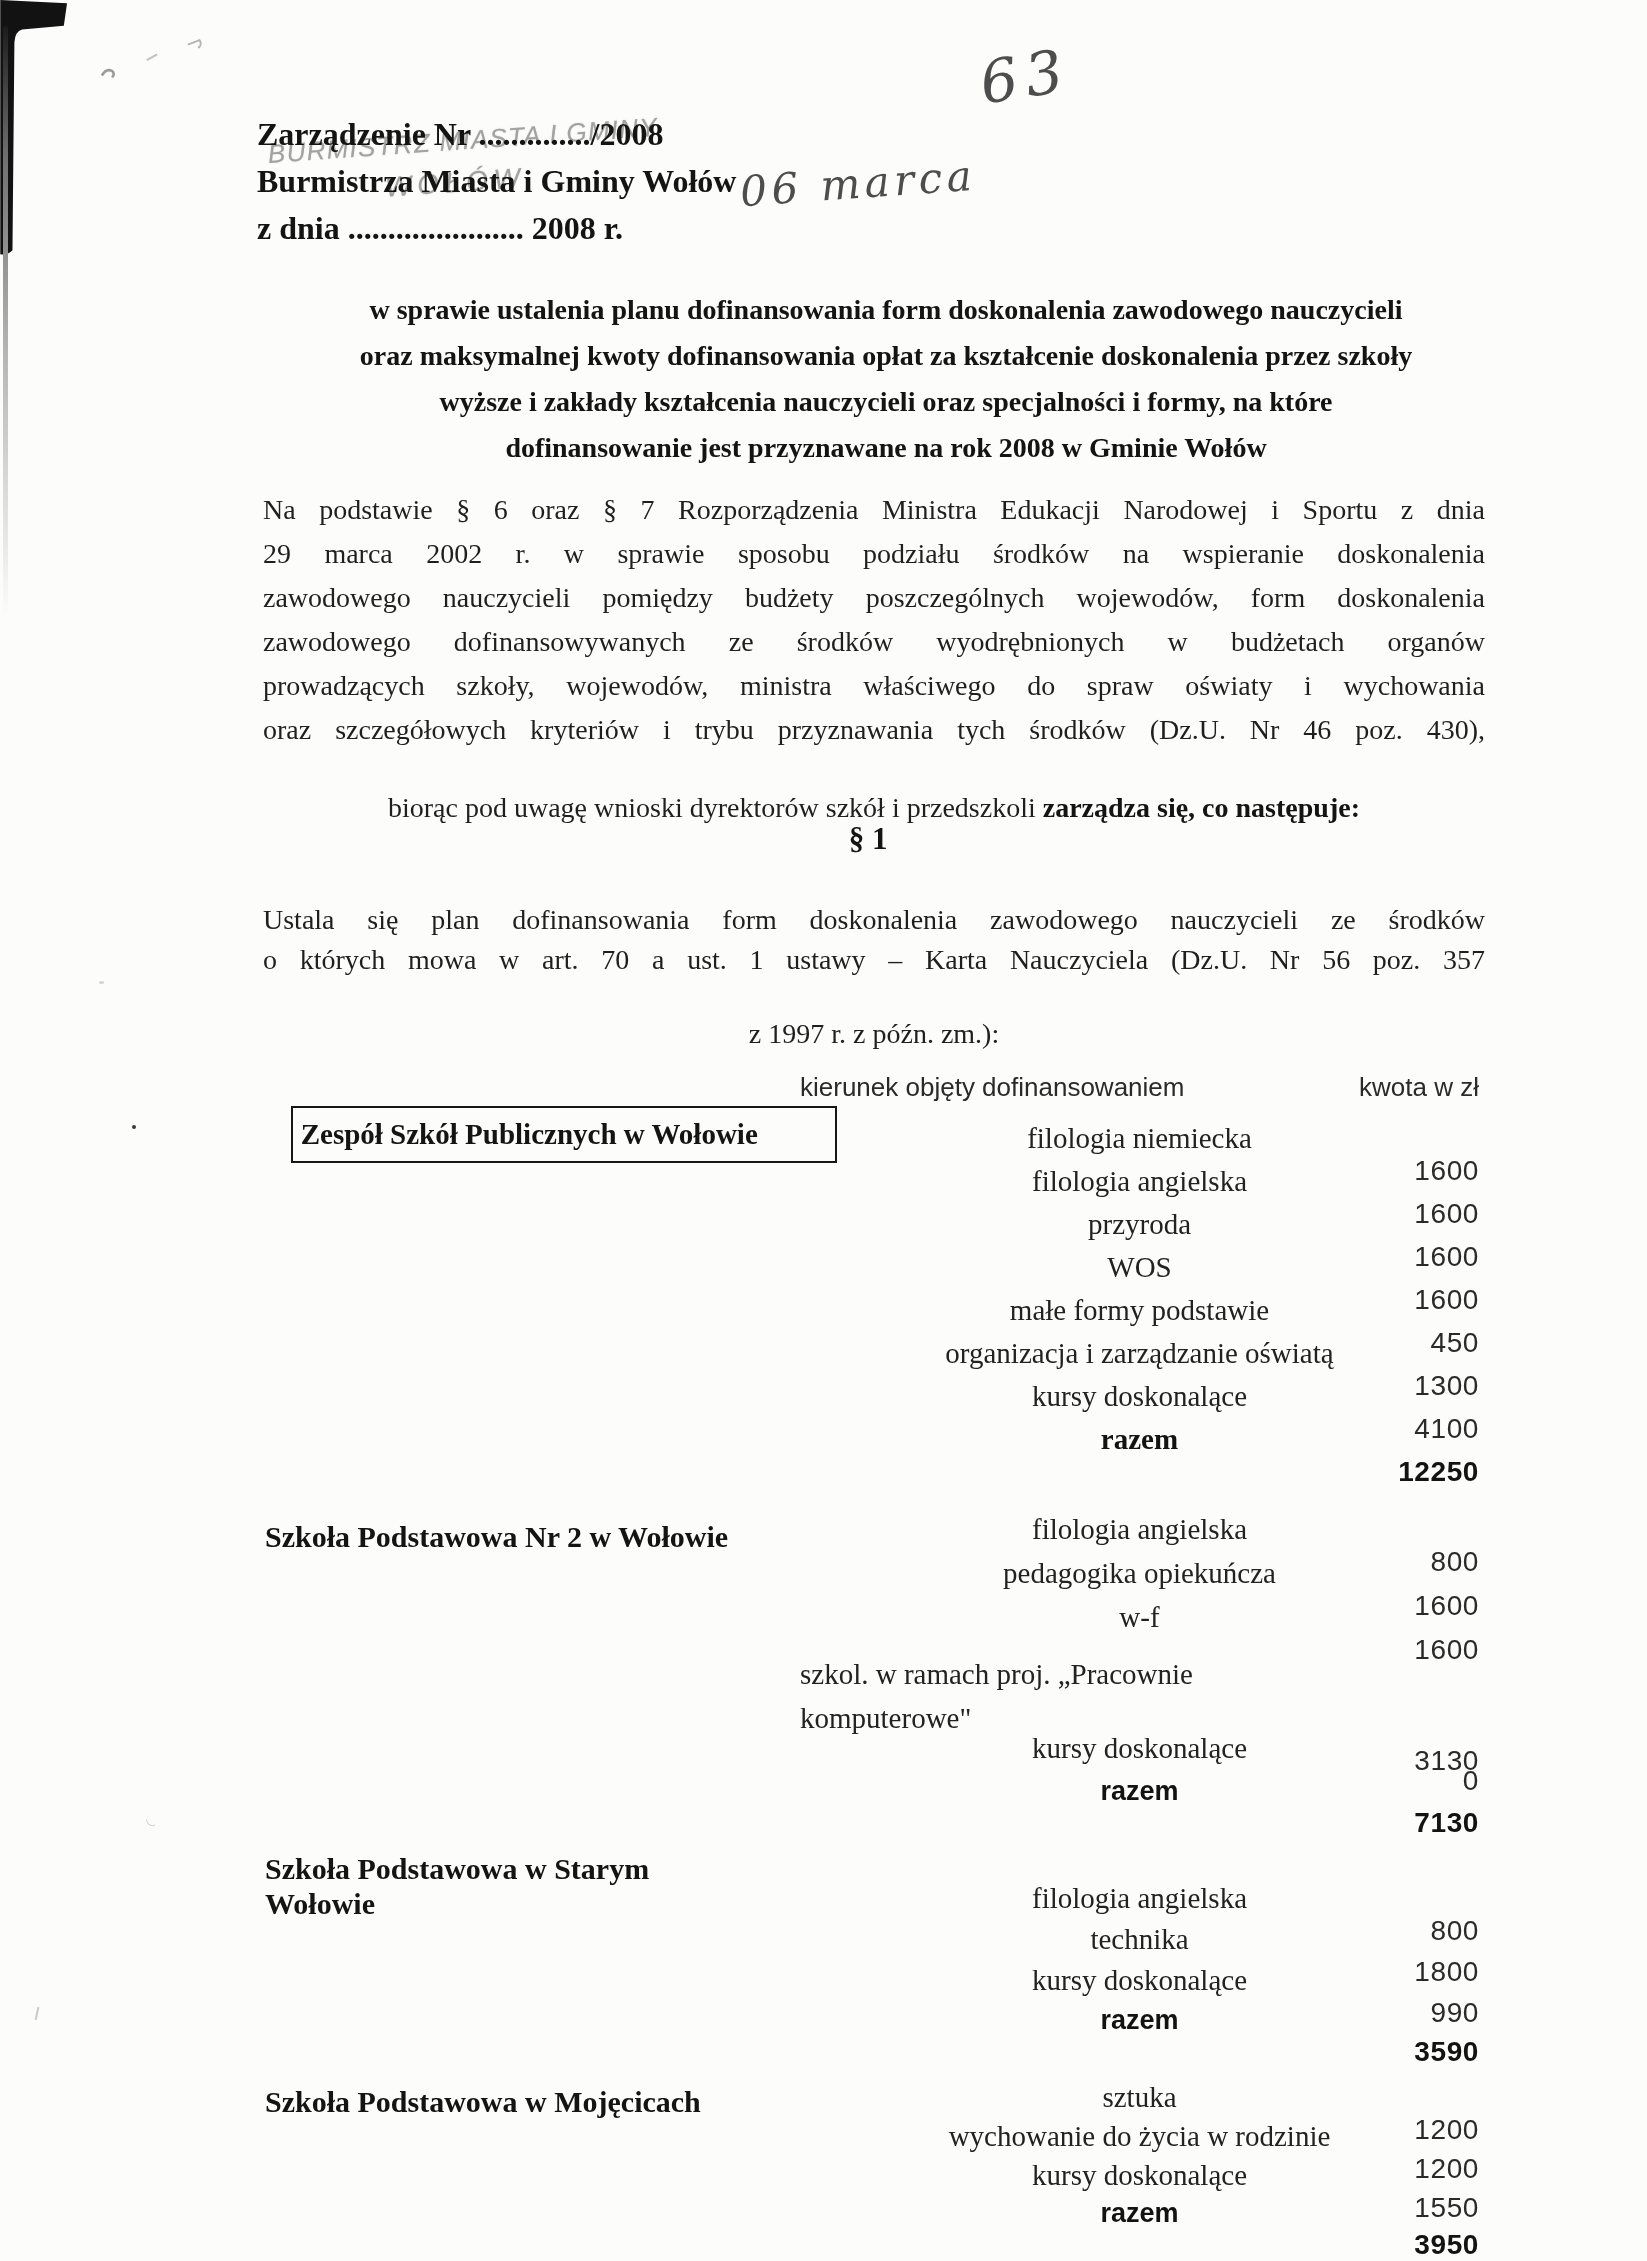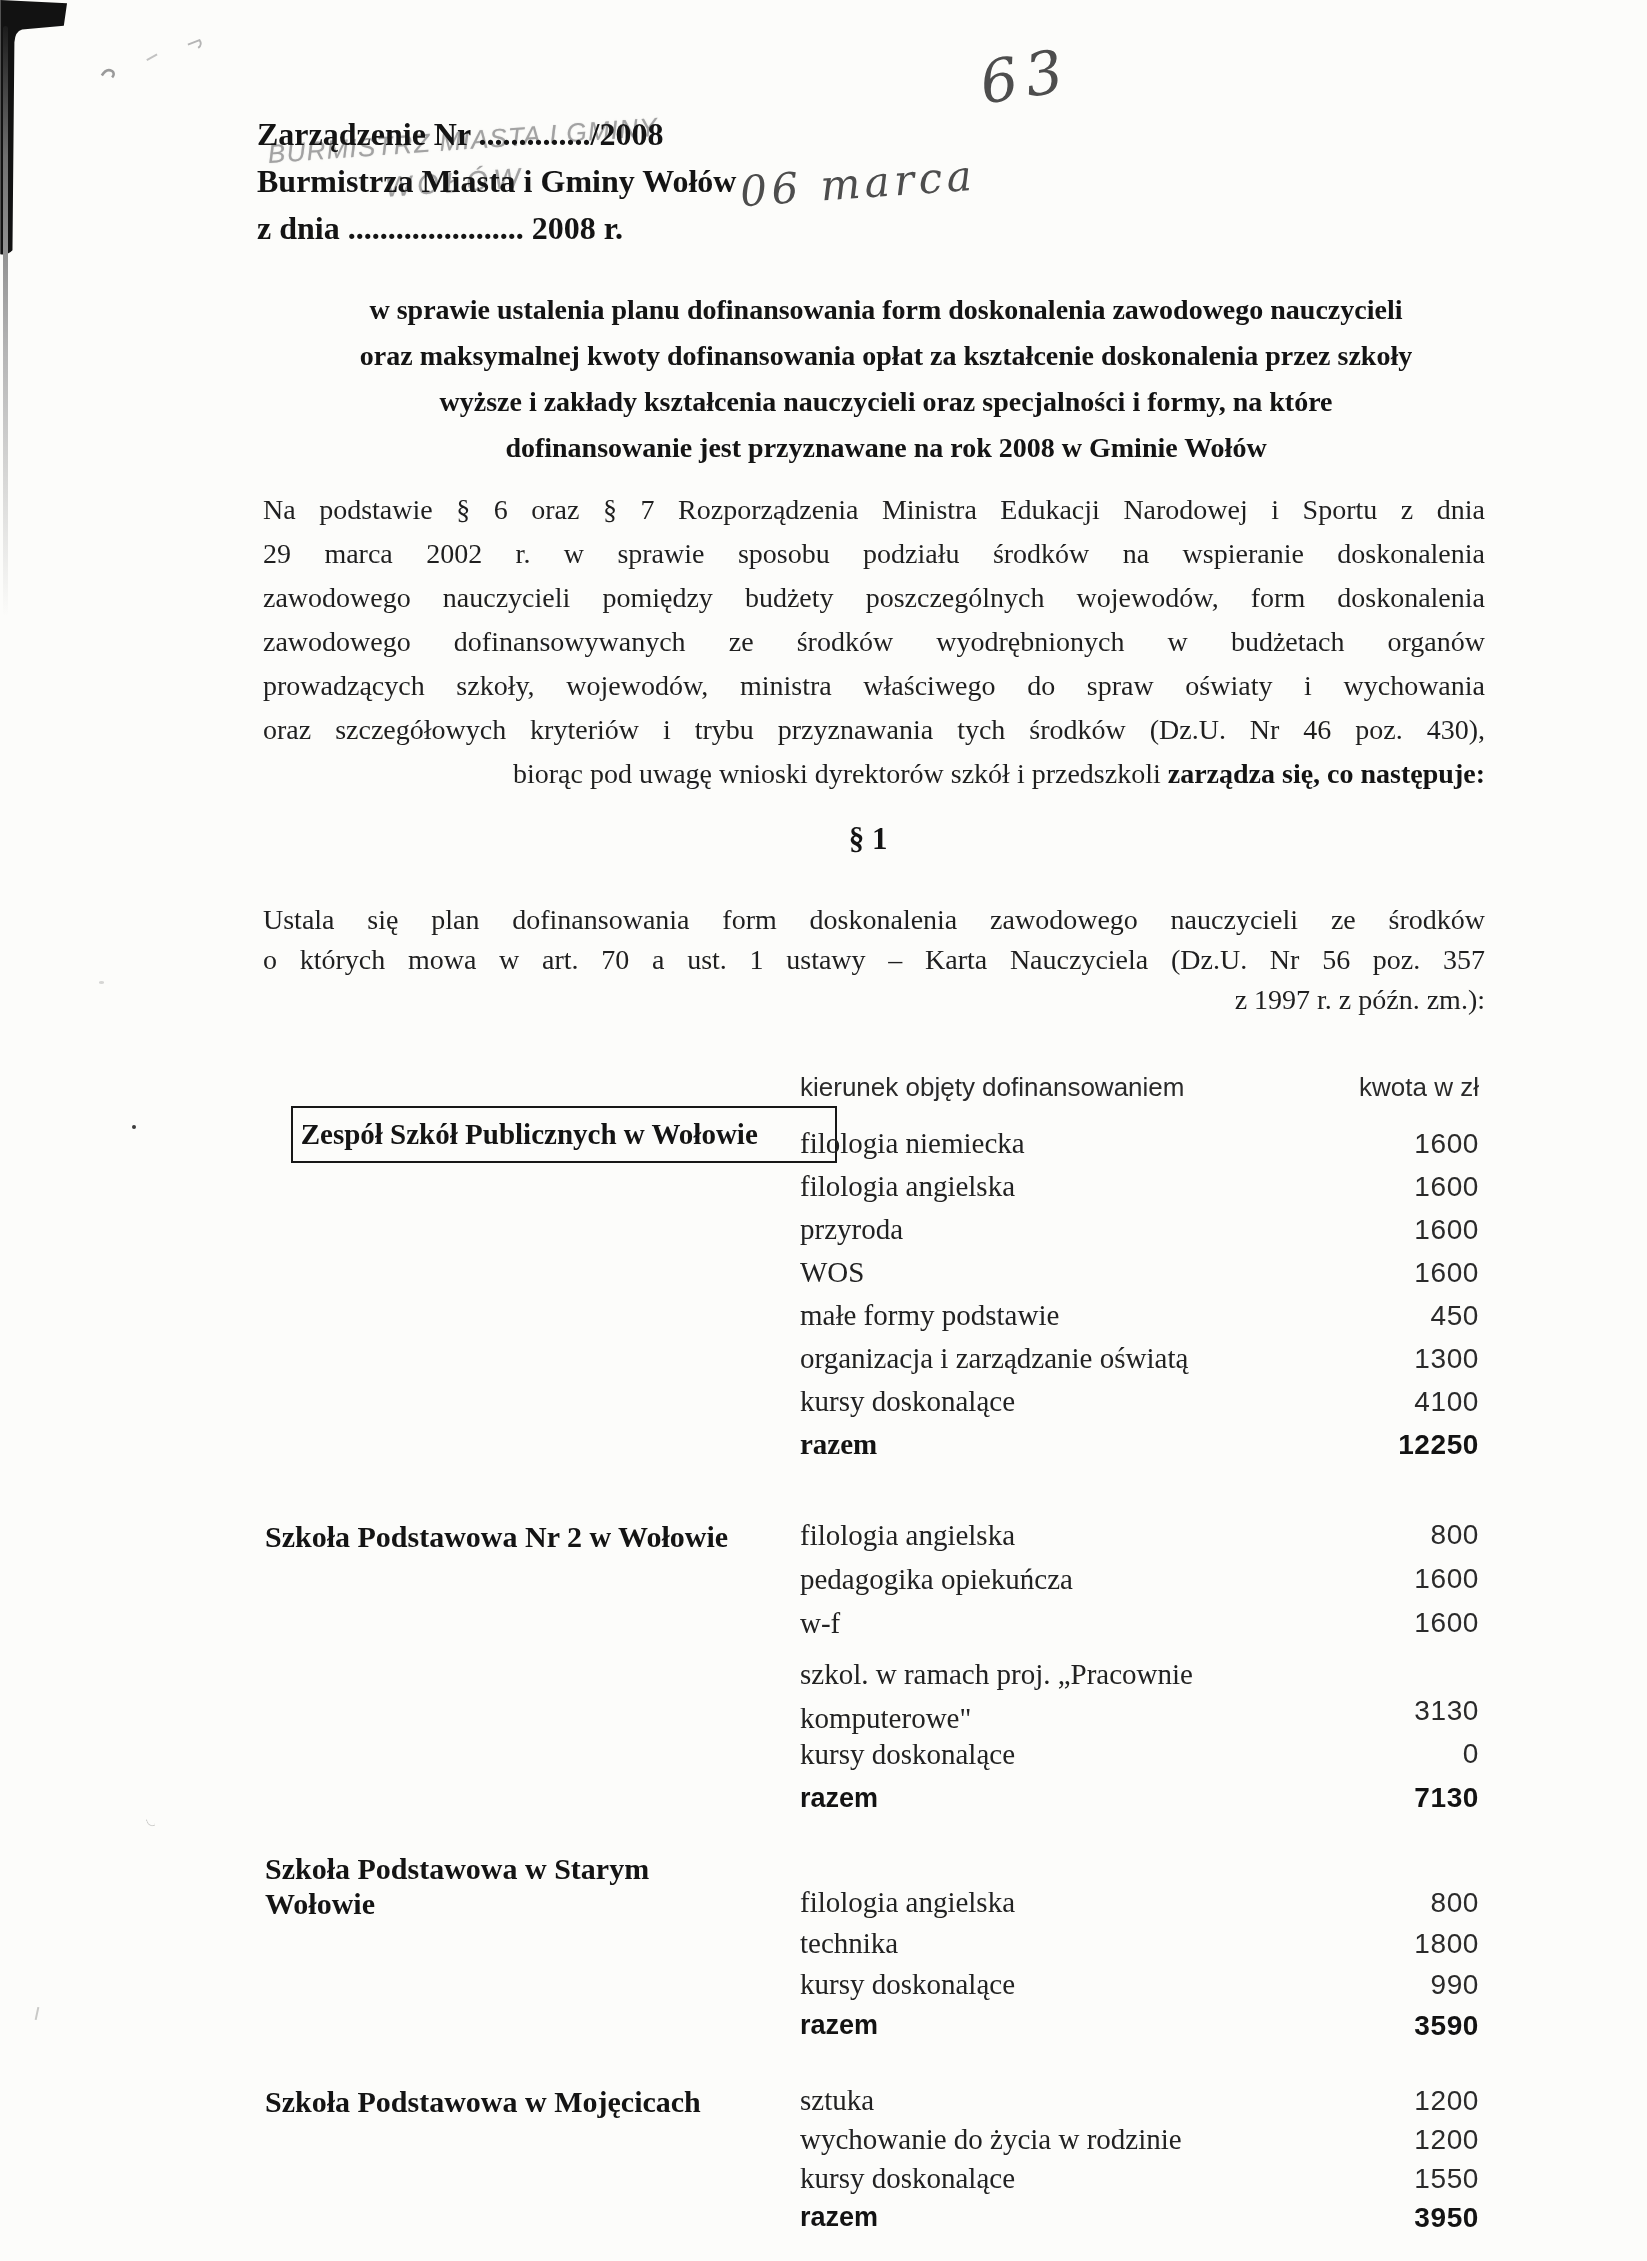--- a/index.html
+++ b/index.html
@@ -66,21 +66,21 @@
   
   .legal {
     position:absolute; left:263px; top:488px; width:1222px;
     font-size:28px; line-height:44px;
   }
   .plan {
     position:absolute; left:263px; top:900px; width:1222px;
     font-size:28px; line-height:40px;
   }
   .jl { text-align:justify; text-align-last:justify; }
-  .ll { text-align:right; }
+  .ll { text-align:center;margin-top:34px; }
   .b  { font-weight:bold; color:#141414; }
 
   .smark {
     position:absolute; left:254px; top:821px; width:1228px;
     text-align:center; font-weight:bold; font-size:31px; color:#141414;
   }
 
   
   .thead {
     position:absolute; left:800px; top:1072px; width:679px;
@@ -99,21 +99,21 @@
   }
   .sname {
     position:absolute; left:265px;
     font-weight:bold; font-size:30px; line-height:35px; color:#141414;
   }
   .n2 { top:1519px; white-space:nowrap; }
   .n3 { top:1851px; max-width:424px; }
   .n4 { top:2084px; white-space:nowrap; }
 
   .rows { position:absolute; left:800px; width:679px; }
-  .row  { display:flex; align-items:center; }
+  .row  { display:flex; align-items:center;flex-direction:column; }
   .rl   { font-size:29px; color:#222; }
   .rv   { margin-left:auto; font-family:"Liberation Sans", sans-serif; font-size:28px; color:#2a2a2a; letter-spacing:0.6px; }
   .s1 { top:1122px; } .s1 .row { height:43px; }
   .s2 { top:1513px; } .s2 .row { height:44px; }
   .s3 { top:1882px; } .s3 .row { height:41px; }
   .s4 { top:2081px; } .s4 .row { height:39px; }
   .row.tall { height:87px !important; align-items:flex-end; }
   .row.tall .rl { align-self:flex-start; max-width:450px; line-height:44px;margin-top:7px; }
   .row.tall .rv { line-height:42px; }
   .total .rl, .total .rv { font-weight:bold; color:#131313; }

